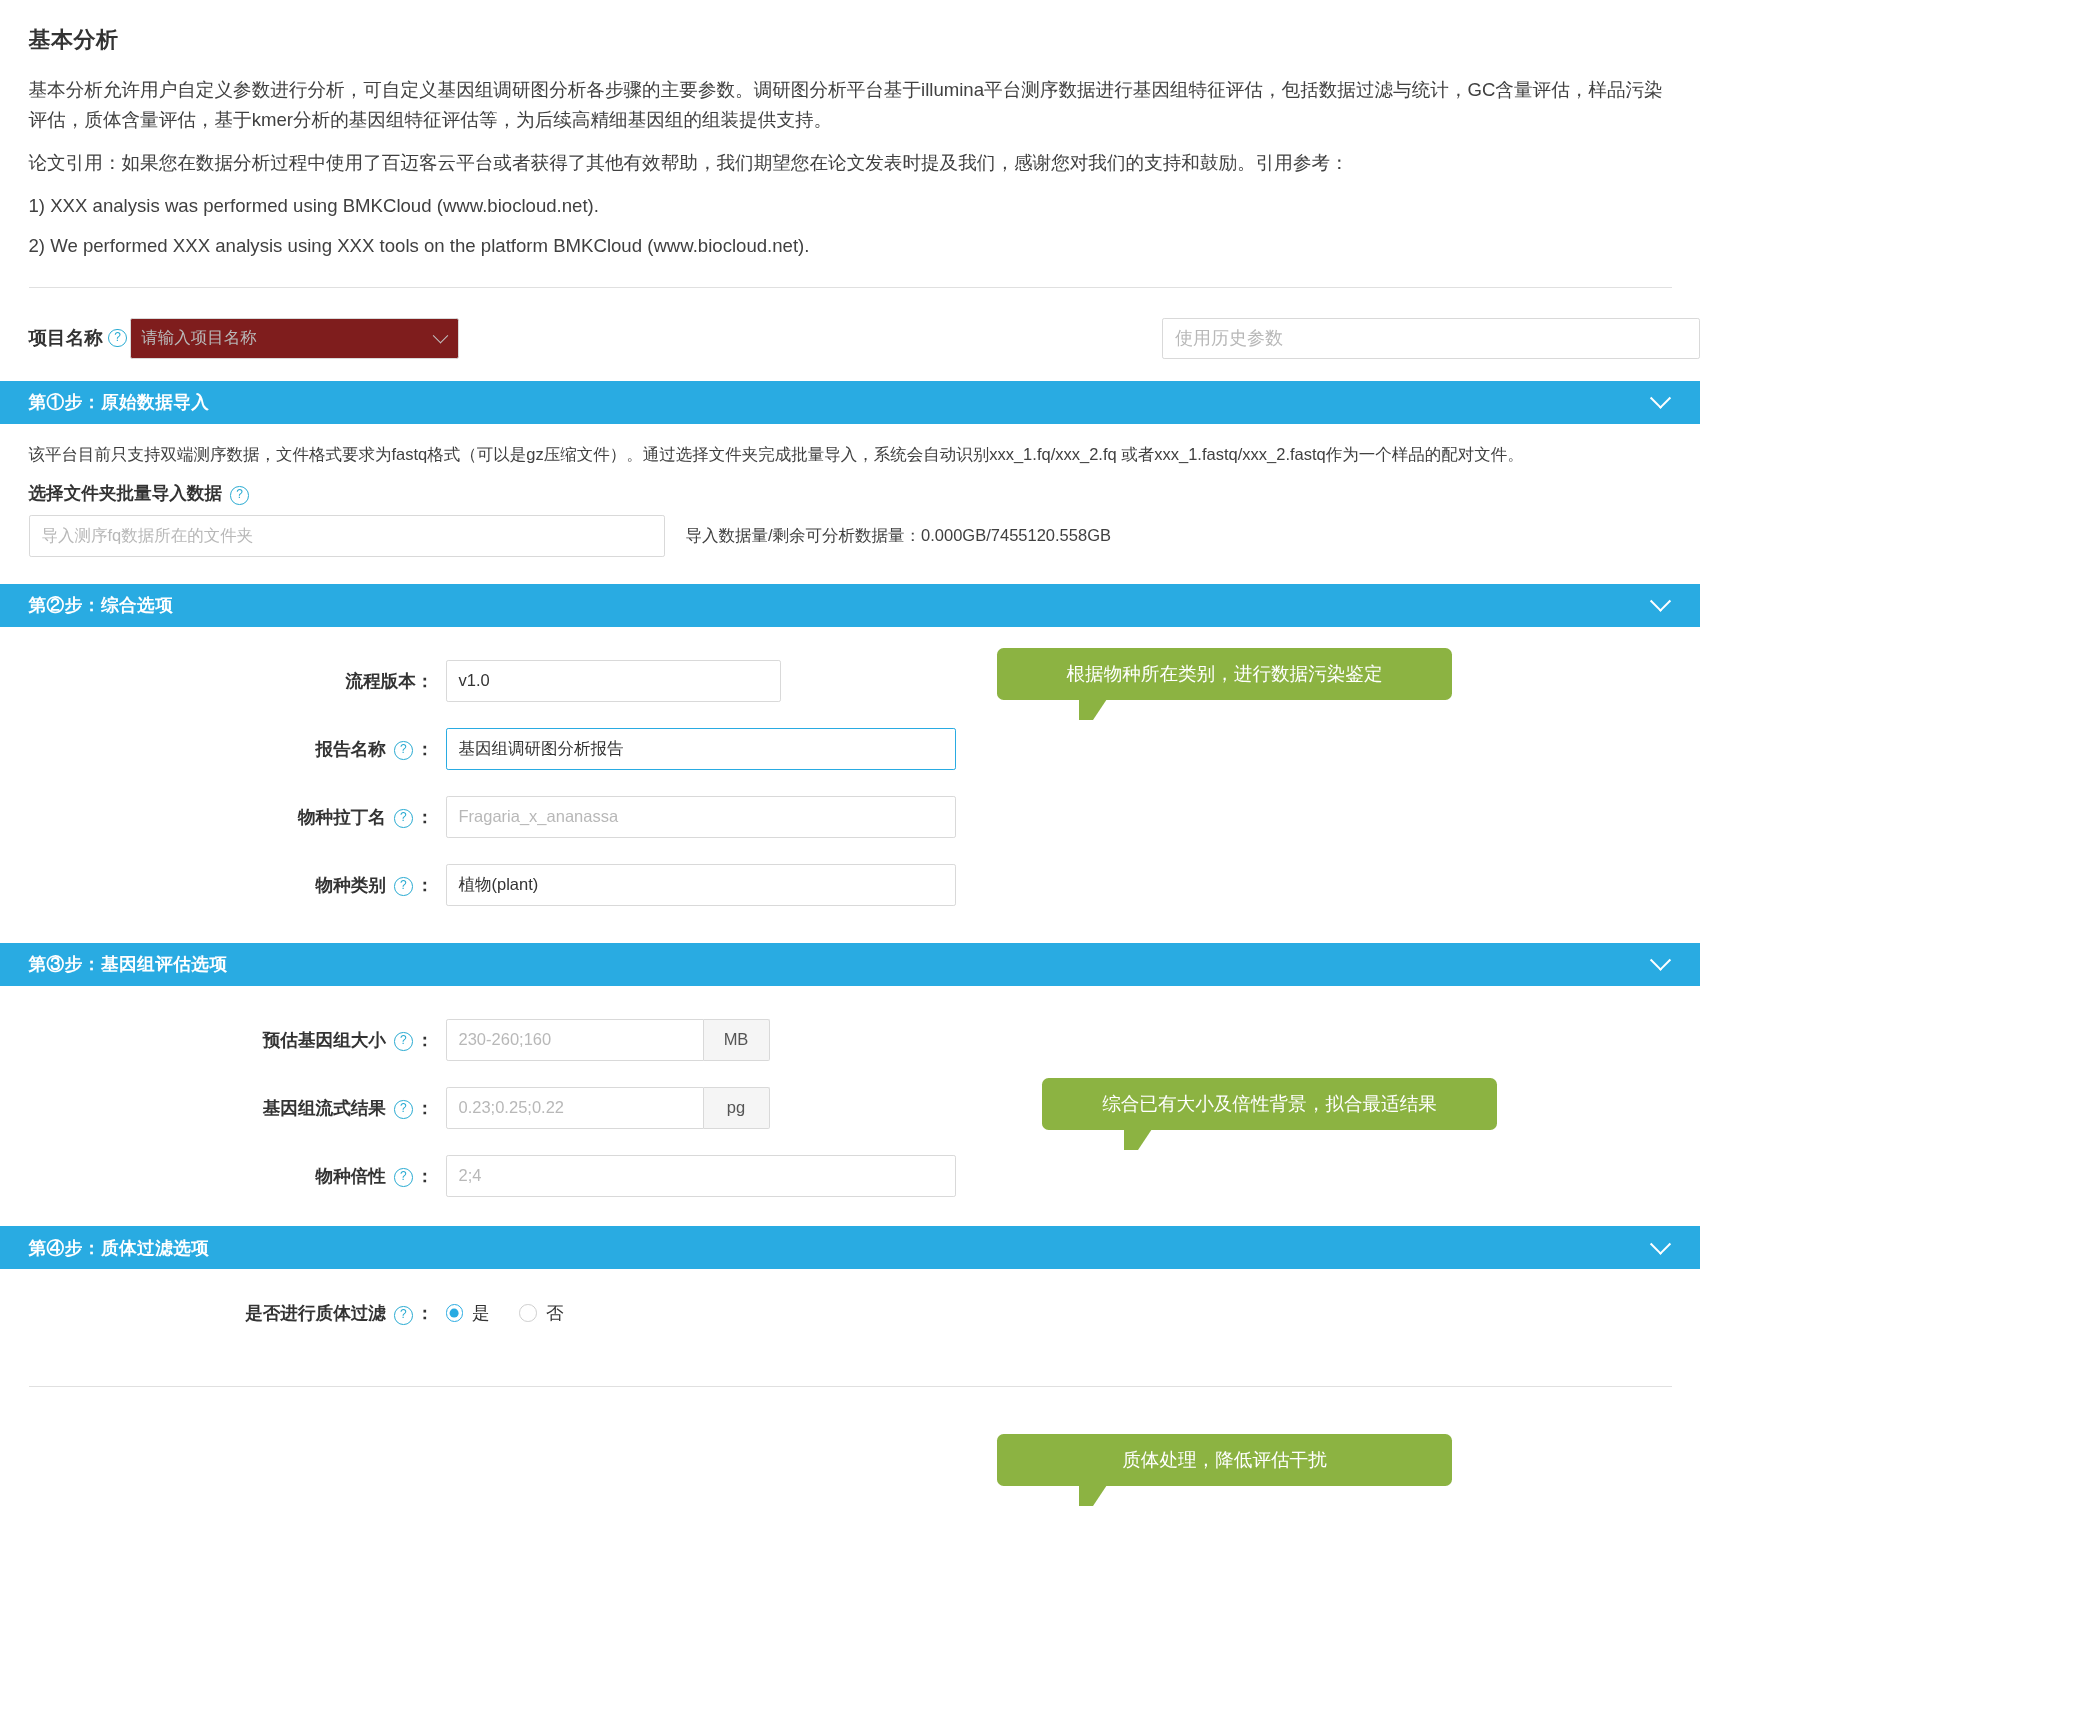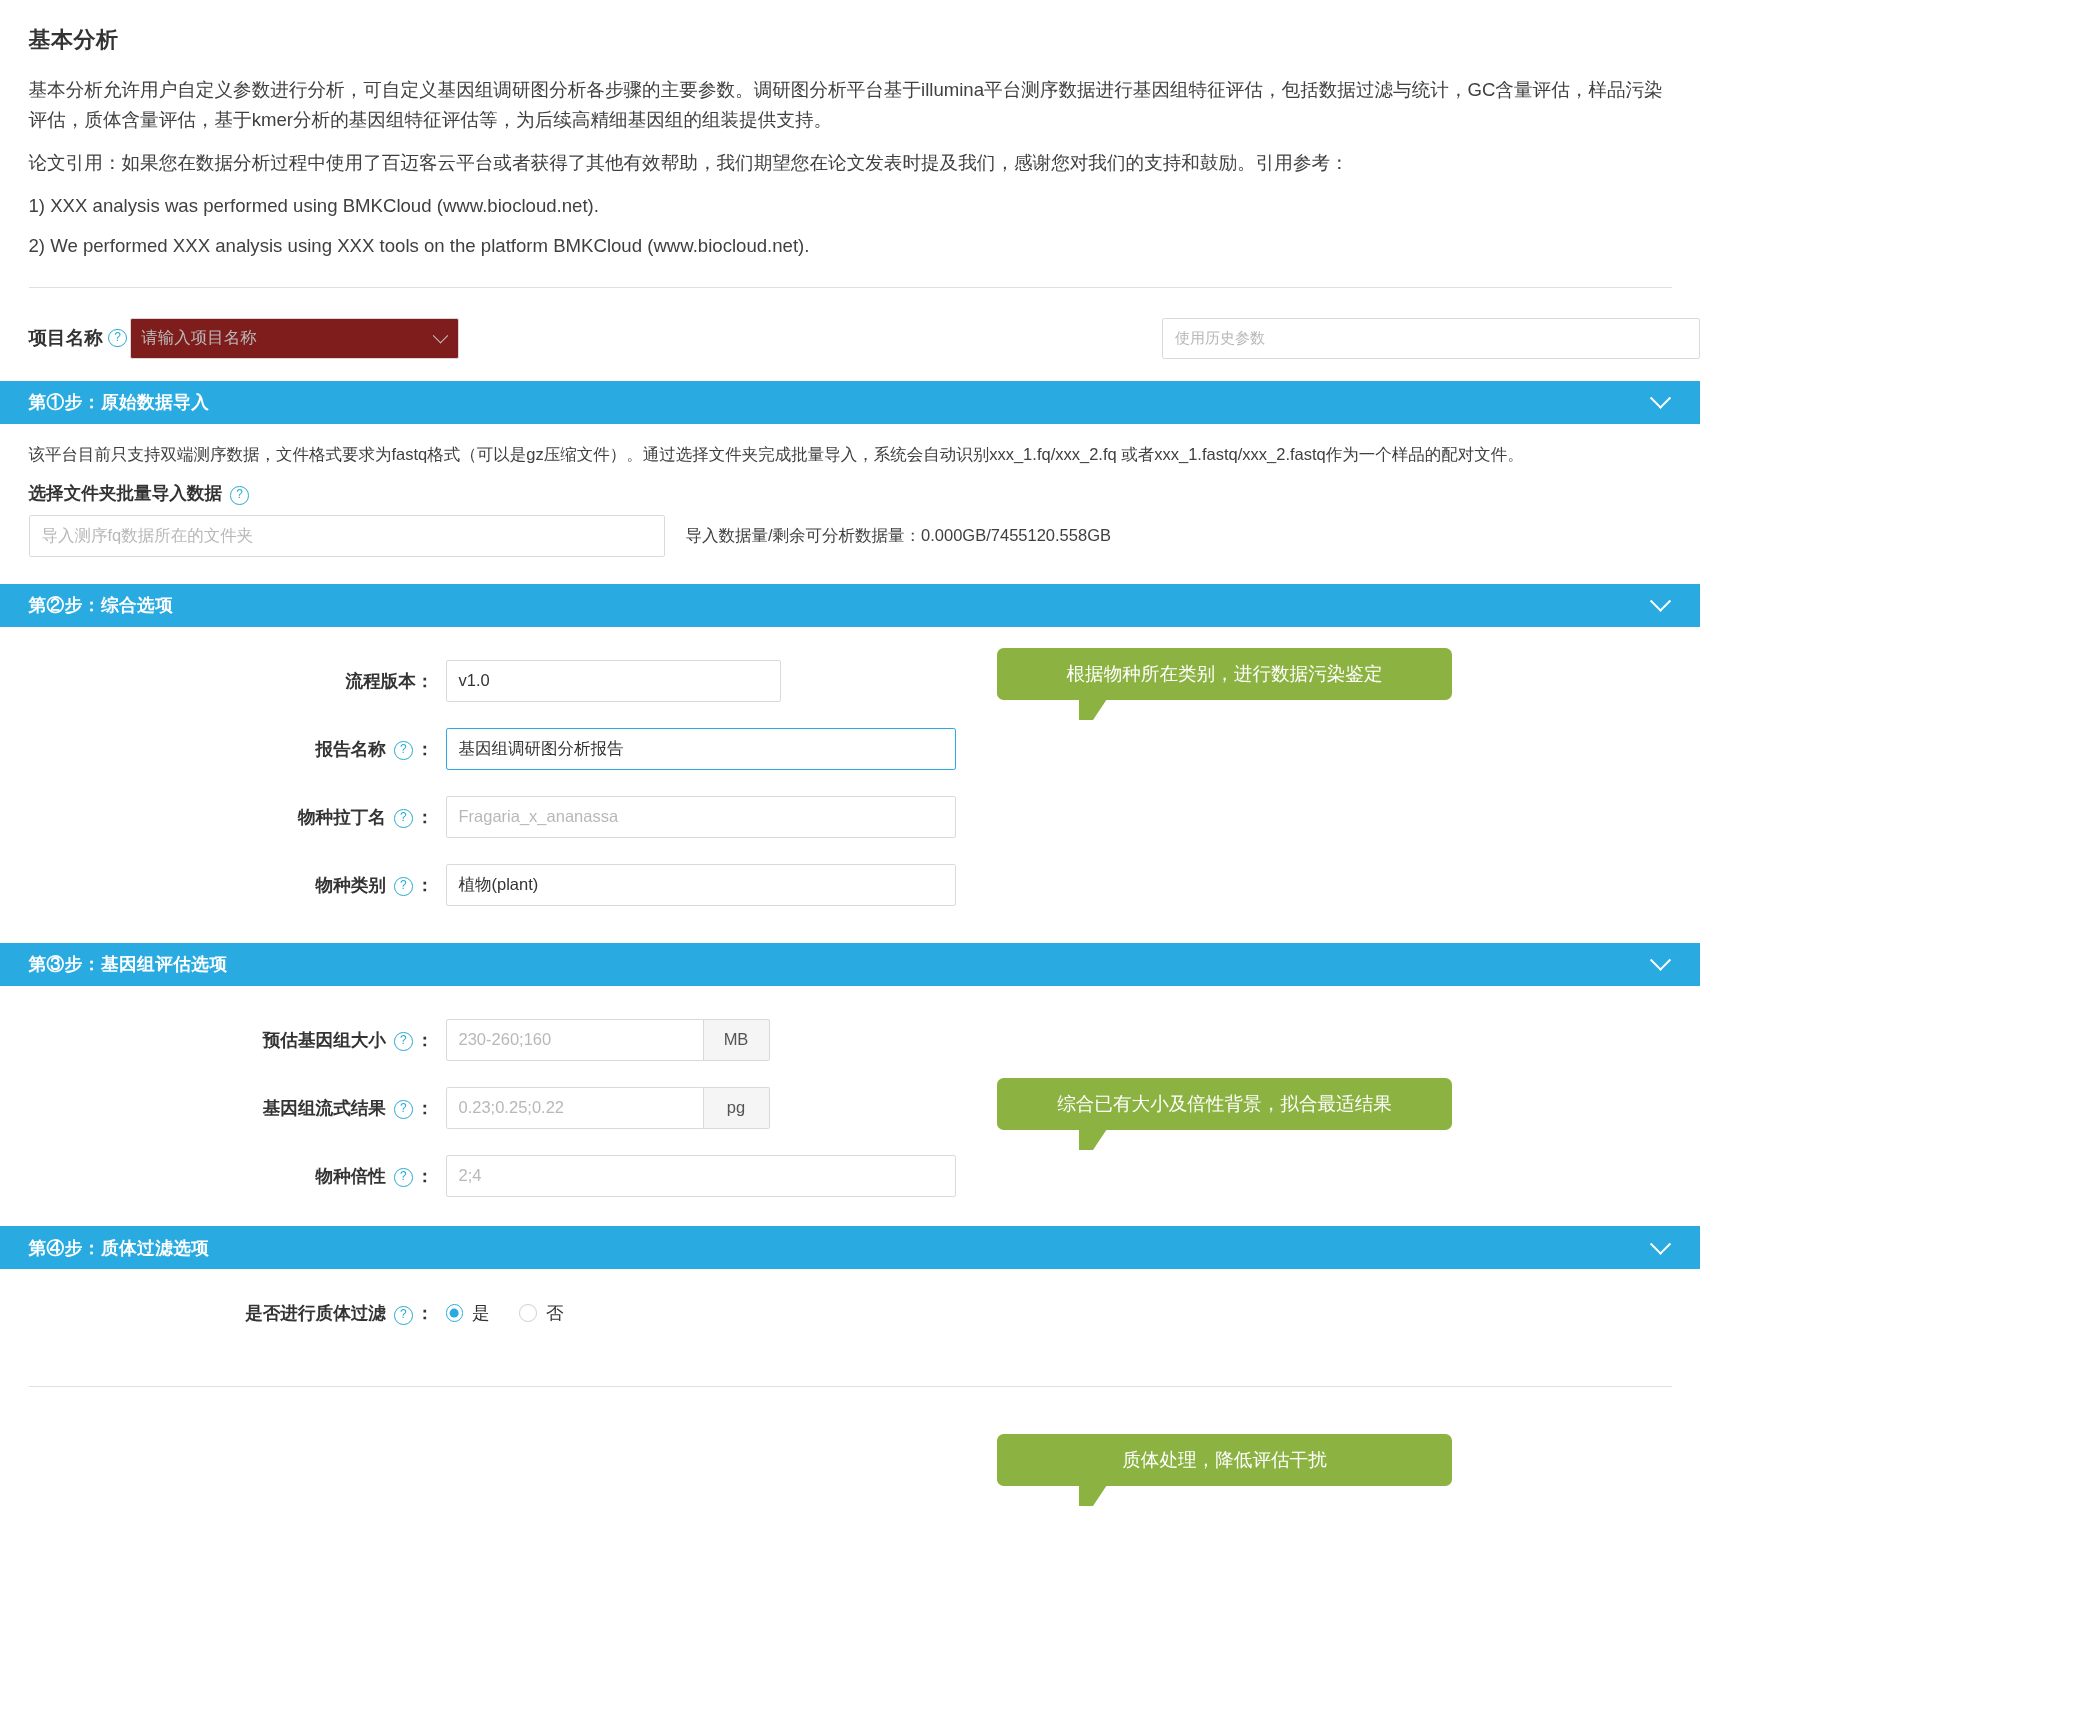--- a/index.html
+++ b/index.html
@@ -101,21 +101,21 @@
   .history-box {
     position: absolute;
     right: 0px;
     top: 30px;
     box-sizing: border-box;
     width: 538px;
     height: 41px;
     border: 1.1px solid #d9d9d9;
     border-radius: 2.2px;
     background: #fff;
-    font-size: 15px;
+    font-size: 18px;
     color: #b8b8b8;
     display: flex;
     align-items: center;
     padding: 0 12px;
   }
   
   .step-bar {
     background: #29abe2;
     color: #ffffff;
     height: 43px;
@@ -273,21 +273,21 @@
     bottom: -20px;
     left: 82px;
     width: 0; height: 0;
     border-left: 14.3px solid #8cb342;
     border-right: 14.3px solid transparent;
     border-top: 21px solid #8cb342;
     border-bottom: 0;
   }
   #callout-1 { left: 997px; top: 403px; width: 455px; }
   #callout-2 { left: 997px; top: 648px; width: 455px; }
-  #callout-3 { left: 997px; top: 1078px; width: 455px; }
+  #callout-3 { left: 1042px; top: 1078px; width: 455px; }
   #callout-4 { left: 997px; top: 1434px; width: 455px; }
   .bottom-hr {
     border: 0;
     border-top: 1.1px solid #e0e0e0;
     margin: 39px 28.5px 0 28.5px;
   }
 </style>
 </head>
 <body>
 

